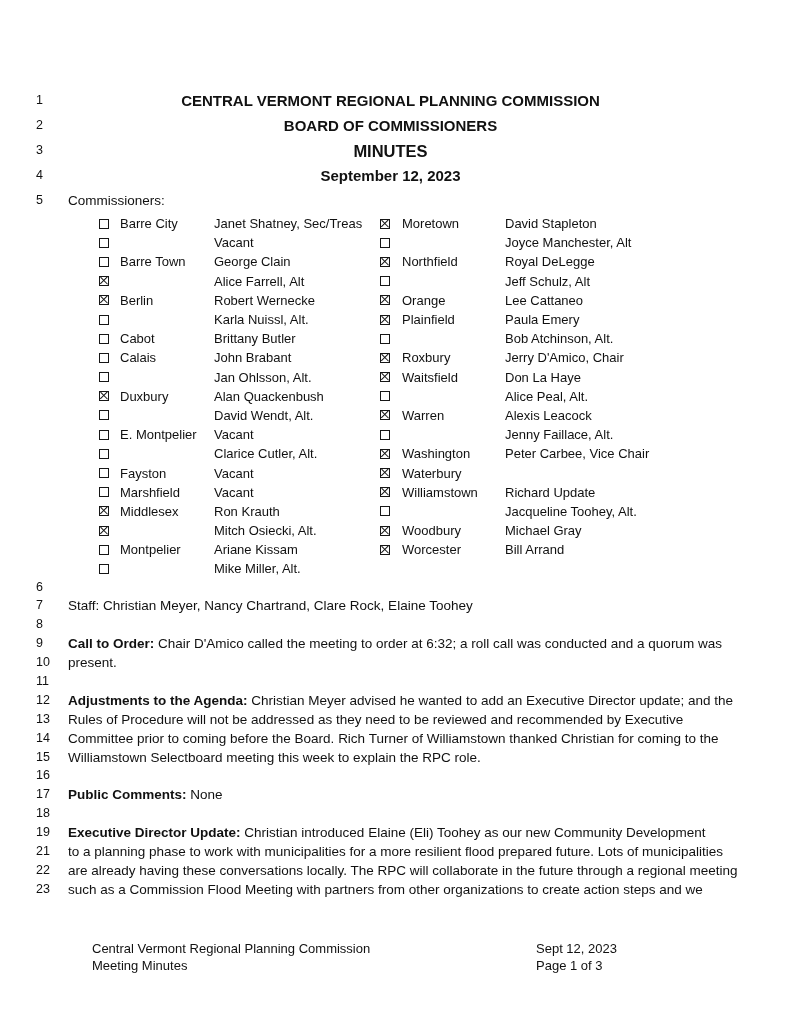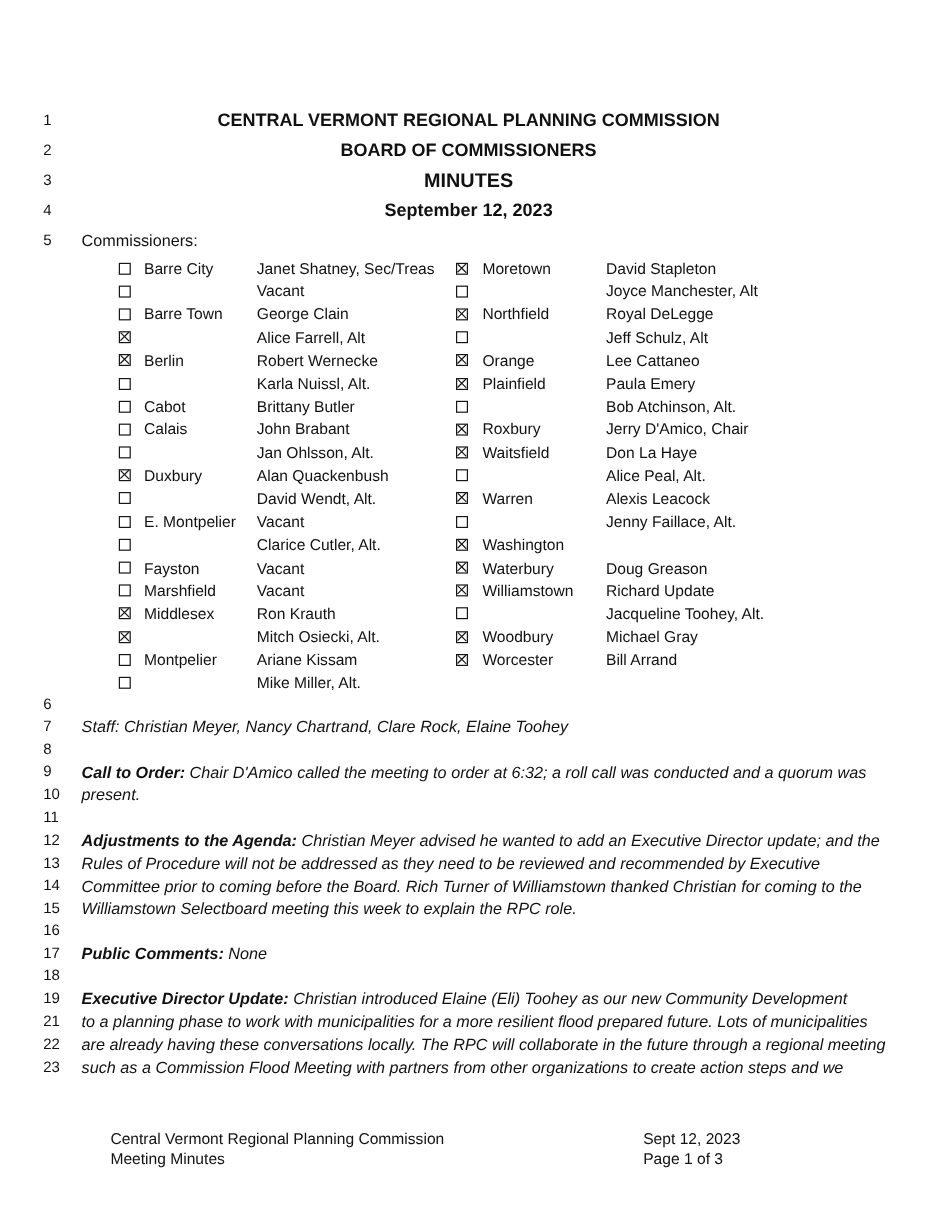--- a/index.html
+++ b/index.html
@@ -29,21 +29,21 @@
     position:relative; display:inline-block;
     width:10px; height:10px; border:1.4px solid #161616; background:#fff;
   }
   .cb.checked::before, .cb.checked::after {
     content:""; position:absolute; left:-1px; top:3px;
     width:9.5px; height:1.4px; background:#161616;
   }
   .cb.checked::before { transform:rotate(45deg); }
   .cb.checked::after  { transform:rotate(-45deg); }
   .body-lines .bline { height:18.9px; }
-  .bline .content { font-size:13.5px; line-height:17px; white-space:nowrap; padding-left:0;font-style:italic; }
+  .bline .content { font-size:13.5px; line-height:17px; white-space:nowrap; padding-left:0; }
   .bline .content b { font-weight:bold; }
   .footer { position:absolute; top:941px; left:0; width:100%; font-size:13px; line-height:16.5px; }
   .footer .fl { position:absolute; left:92px; top:0; white-space:nowrap; }
   .footer .fr { position:absolute; left:536px; top:0; white-space:nowrap; }
 </style>
 </head>
 <body>
 
 <div class="page">
 
@@ -165,28 +165,28 @@
     <span class="cb"></span>
     <span></span>
     <span>Jenny Faillace, Alt.</span>
   </div>
       <div class="c-row">
     <span class="cb"></span>
     <span></span>
     <span>Clarice Cutler, Alt.</span>
     <span class="cb checked"></span>
     <span>Washington</span>
+    <span>Peter Carbee, Vice Chair</span>
   </div>
       <div class="c-row">
     <span class="cb"></span>
     <span>Fayston</span>
     <span>Vacant</span>
     <span class="cb checked"></span>
     <span>Waterbury</span>
-    <span>Doug Greason</span>
   </div>
       <div class="c-row">
     <span class="cb"></span>
     <span>Marshfield</span>
     <span>Vacant</span>
     <span class="cb checked"></span>
     <span>Williamstown</span>
     <span>Richard Update</span>
   </div>
       <div class="c-row">

